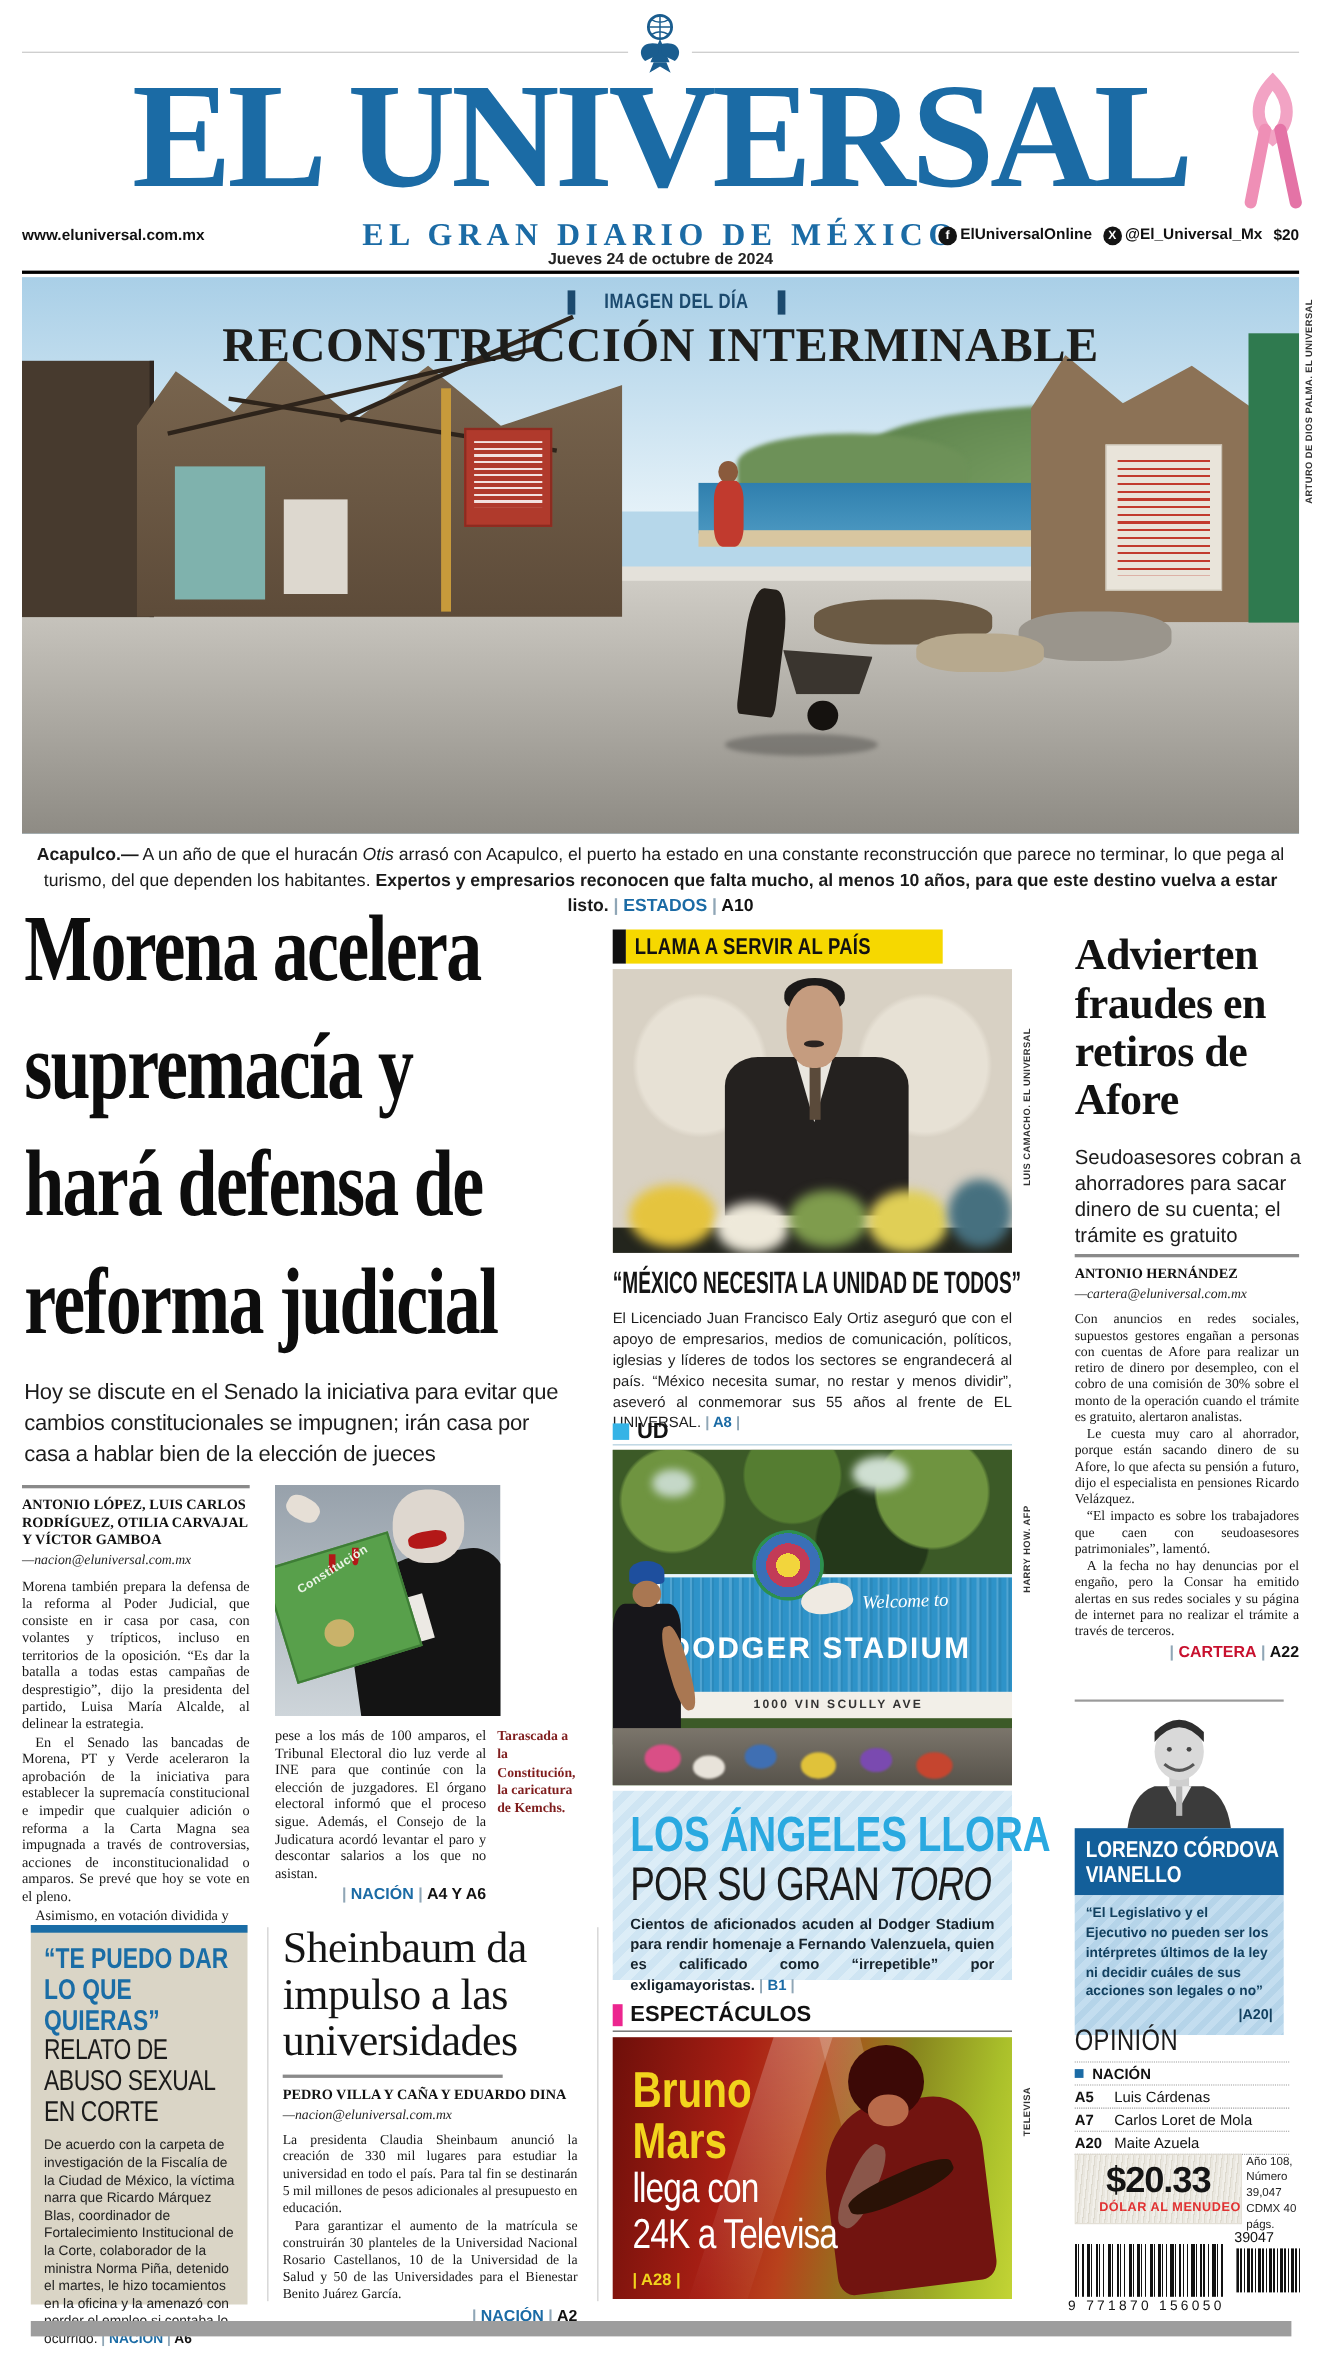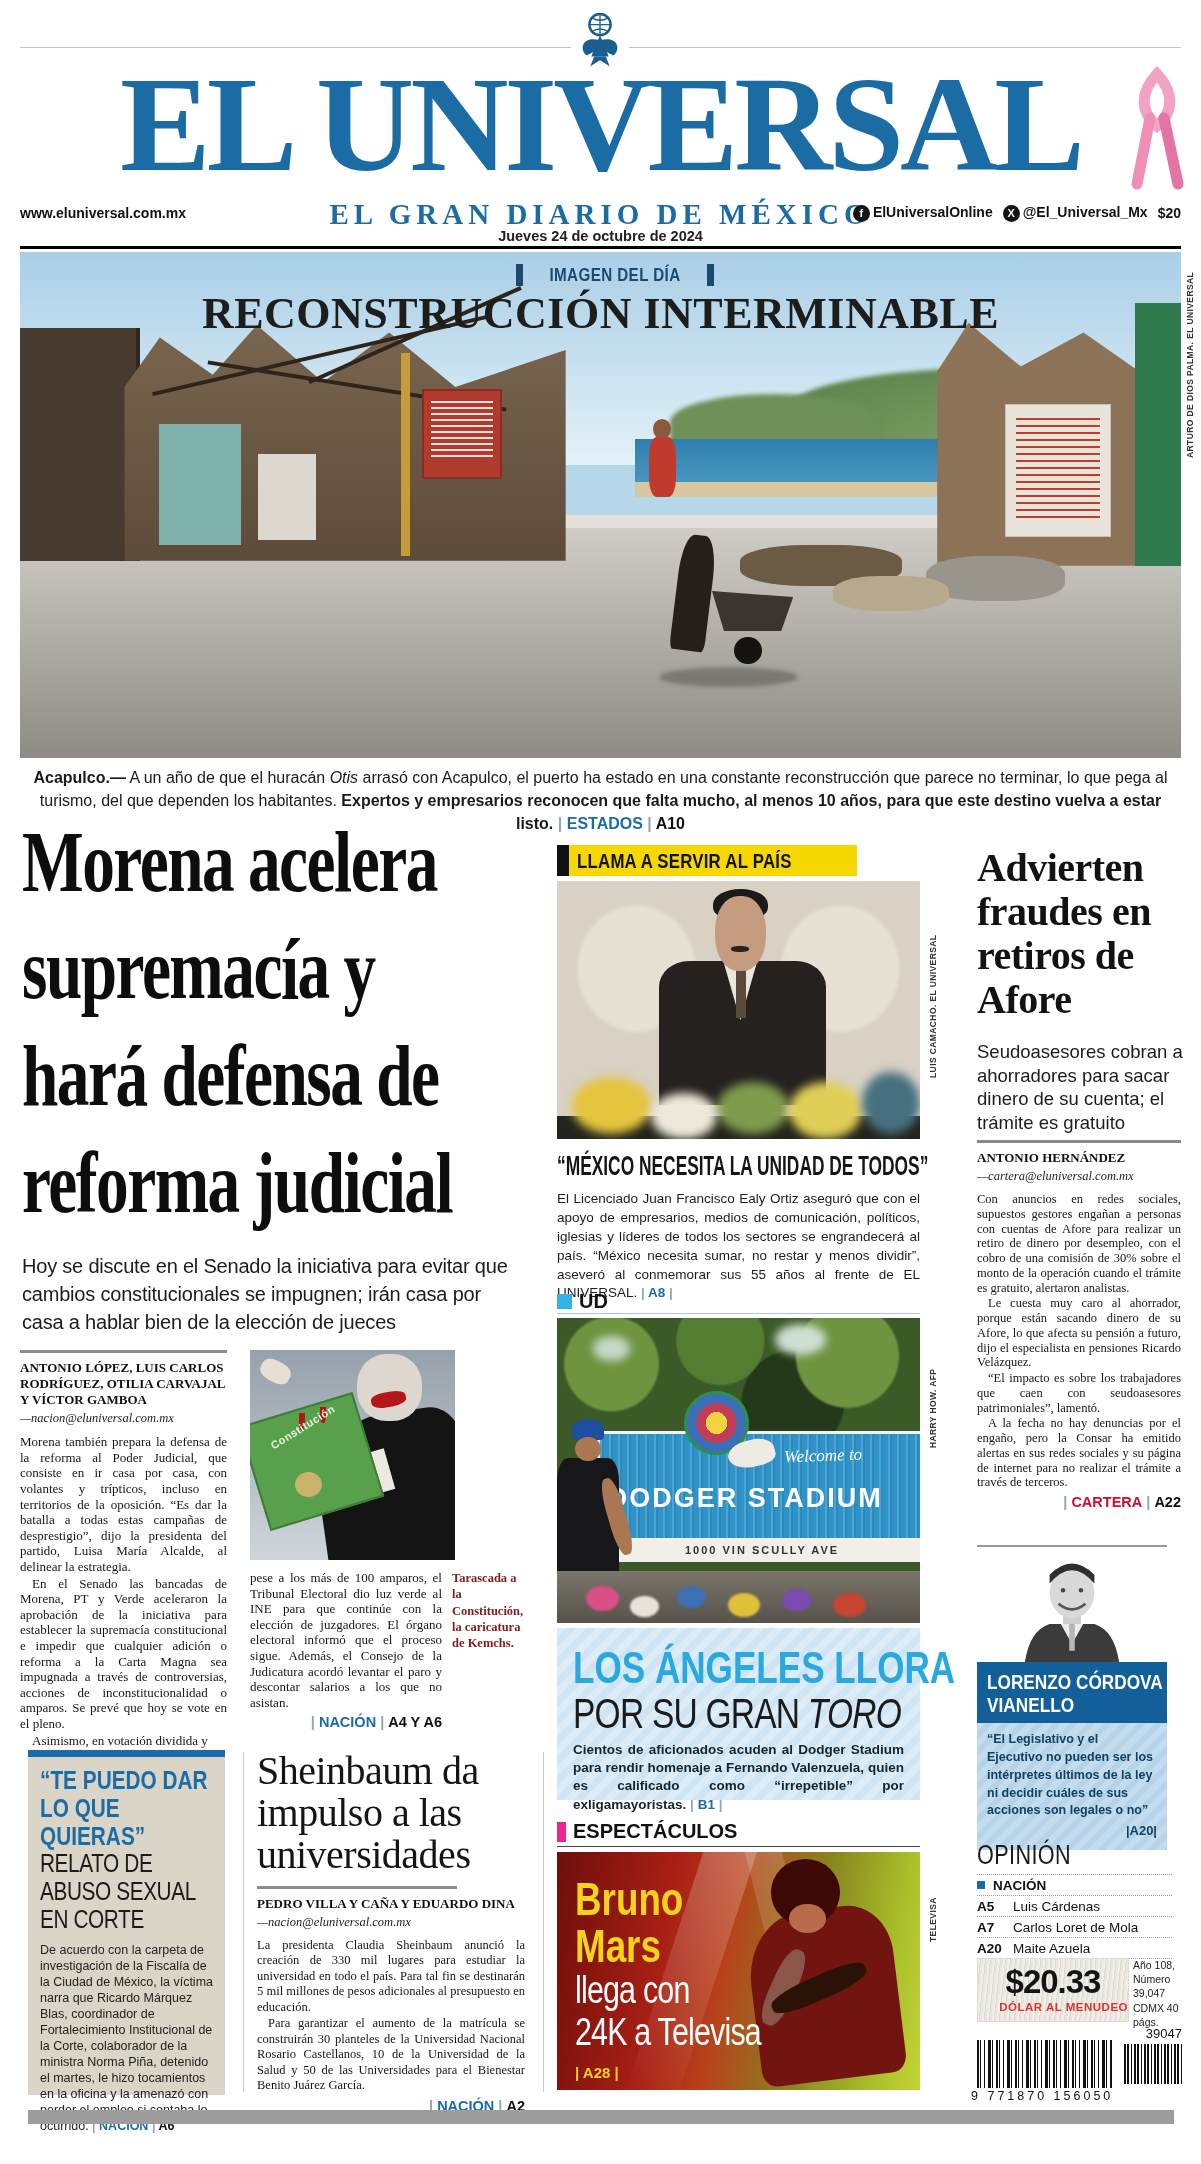--- a/index.html
+++ b/index.html
@@ -217,21 +217,21 @@
   .op-pg{font-weight:700;width:28px;}
   #dollar-box{left:977px;top:1958px;width:150px;height:62px;text-align:center;
      background:repeating-linear-gradient(96deg,#f1efe9 0 2px,#dedacf 2px 3px,#eae7df 3px 5px);
      border:1px solid #e0dcd2;}
   #dollar-val{font-size:33px;font-weight:700;letter-spacing:-1px;margin-top:4px;color:#141414;}
   #dollar-lbl{font-size:11.5px;font-weight:700;color:#e03131;letter-spacing:.5px;text-align:right;}
   #edition{left:1133px;top:1958px;width:50px;font-size:10.5px;line-height:1.35;color:#222;}
   #barcode{left:977px;top:2040px;width:135px;height:48px;
      background:repeating-linear-gradient(90deg,#111 0 2px,#fff 2px 3px,#111 3px 4px,#fff 4px 7px,#111 7px 8px,#fff 8px 11px,#111 11px 14px,#fff 14px 15px,#111 15px 16px,#fff 16px 19px);}
   #barcode-digits{left:971px;top:2089px;width:145px;text-align:left;font-size:12.5px;letter-spacing:3px;color:#111;}
-  #barcode2-num{left:1122px;top:2026px;width:60px;text-align:right;font-size:13px;color:#111;}
+  #barcode2-num{left:1122px;top:2026px;width:60px;font-size:13px;color:#111;}
   #barcode2{left:1124px;top:2044px;width:58px;height:40px;
      background:repeating-linear-gradient(90deg,#111 0 2px,#fff 2px 3px,#111 3px 5px,#fff 5px 7px,#111 7px 8px,#fff 8px 10px);}
 
   
   #abuso-box{left:28px;top:1750px;width:197px;height:345px;box-sizing:border-box;background:#dad5c6;
              border-top:7px solid #1a6da6;padding:10px 12px;}
   #abuso-blue{color:#1a6da6;font-weight:700;font-size:26px;line-height:1.07;}
   #abuso-blue .sx,#abuso-black .sx{transform:scaleX(.8);white-space:normal;display:inline-block;width:125%;}
   #abuso-black{color:#1b1b1b;font-weight:400;font-size:26px;line-height:1.07;letter-spacing:-.5px;}
   #abuso-body{margin-top:8px;font-size:12.5px;line-height:1.28;color:#222;}

